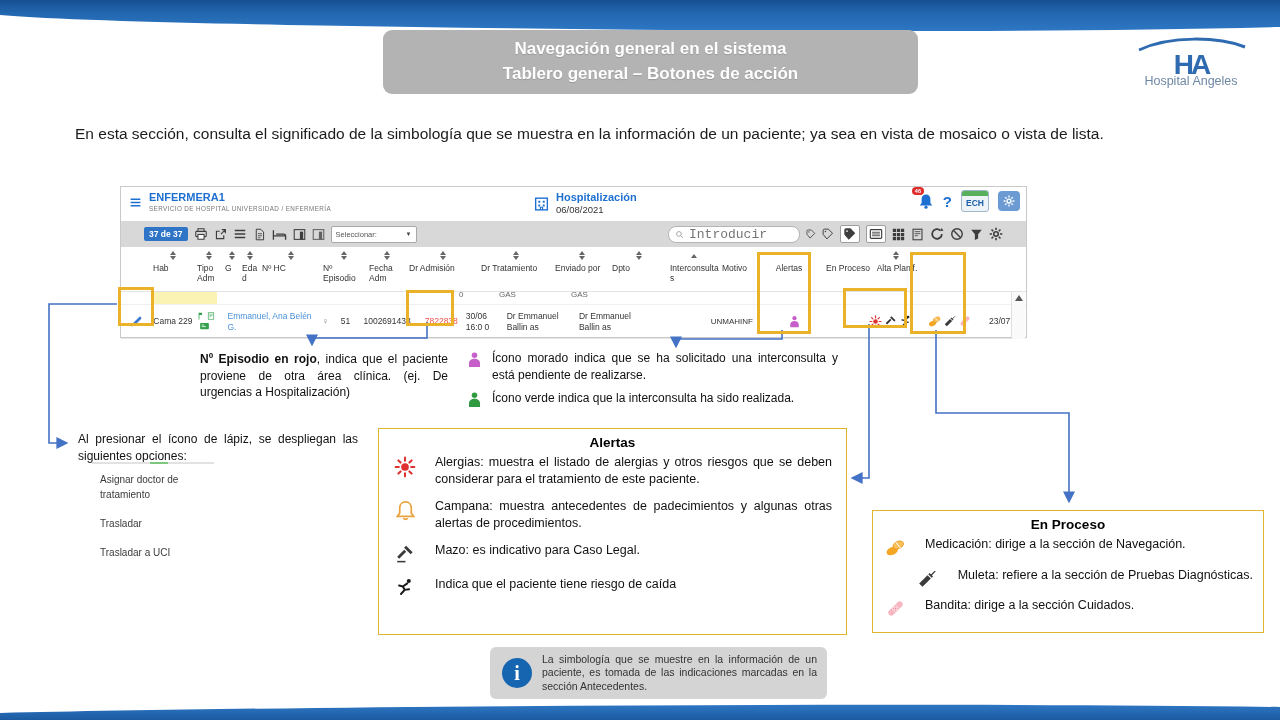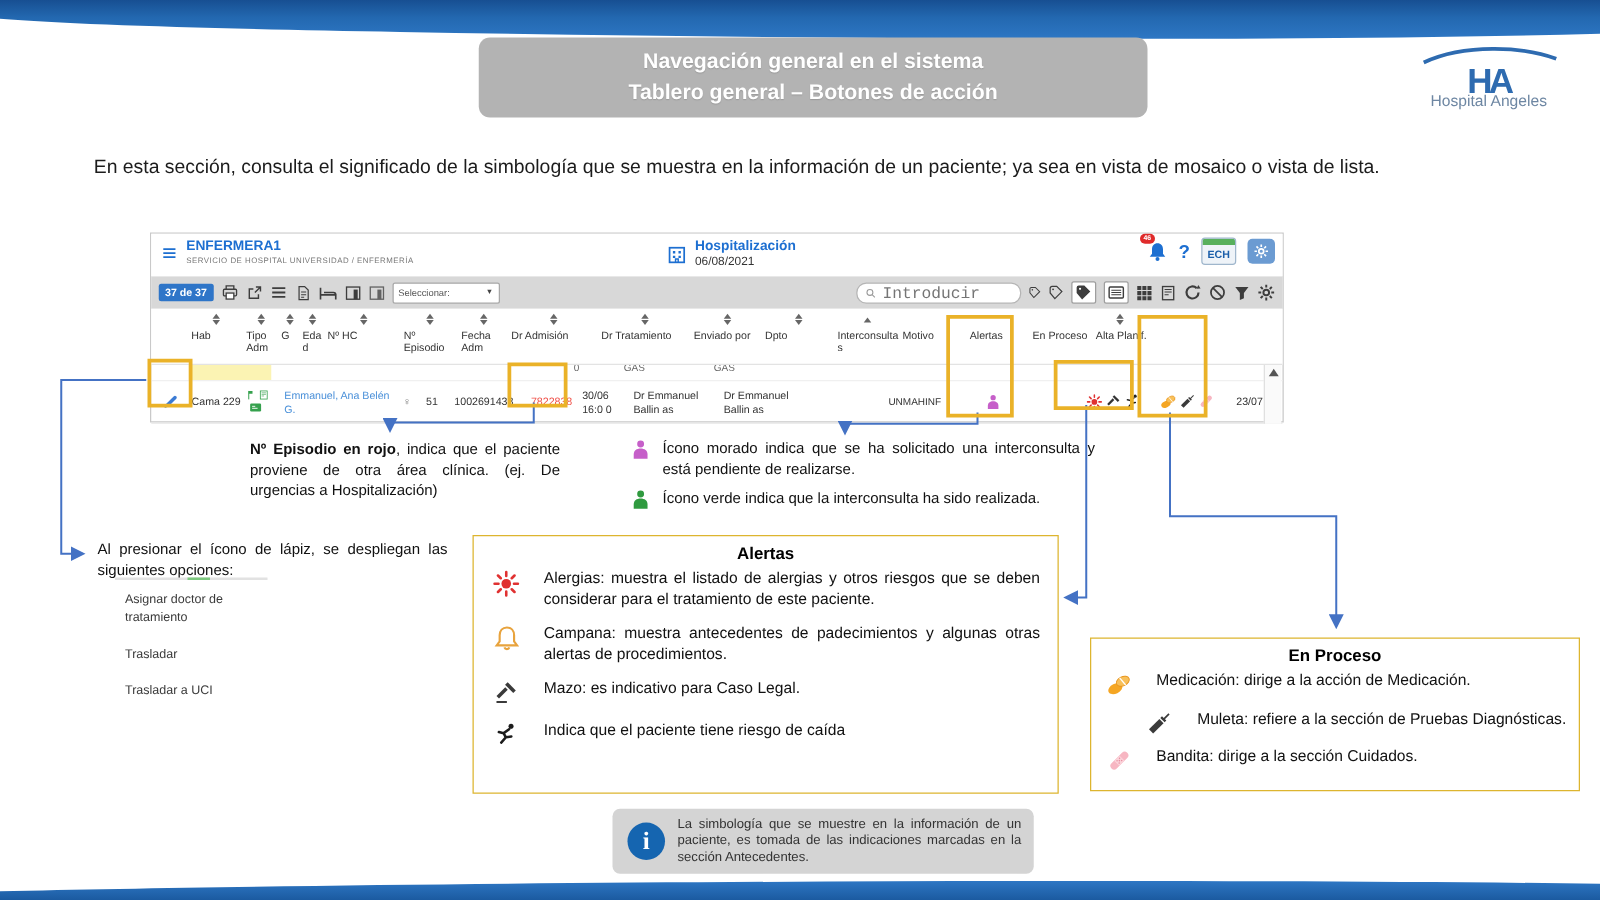--- a/index.html
+++ b/index.html
@@ -30,21 +30,21 @@
   .bellwrap{position:relative;}
   .badge{position:absolute;top:-6px;left:-6px;background:#e02b2b;color:#fff;font-size:5.5px;font-weight:bold;
          border-radius:6px;padding:1px 3px;}
   .qmark{color:#1d6fd1;font-weight:bold;font-size:15px;}
   .echtile{width:26px;height:20px;background:#eef3f8;border:1px solid #9fb6cc;border-radius:3px;overflow:hidden;
            display:flex;flex-direction:column;align-items:center;}
   .echtop{width:100%;height:5px;background:#58b05c;}
   .echtxt{color:#1b5faa;font-weight:bold;font-size:8.5px;line-height:14px;}
   .gear-tile{width:22px;height:20px;background:#6b9bd2;border-radius:4px;display:flex;align-items:center;justify-content:center;color:#fff;}
   
-  .tbar{height:26px;background:#d8d8d8;display:flex;align-items:center;gap:6px;padding:0 6px;color:#3d3d3d;}
+  .tbar{height:26px;background:#d8d8d8;display:flex;align-items:center;gap:6px;padding:0 23px;color:#3d3d3d;}
   .counter{background:#2e75c8;color:#fff;font-size:8.5px;font-weight:bold;border-radius:2px;padding:2px 5px;white-space:nowrap;}
   .selbox{width:76px;height:15px;background:#fff;border:1px solid #a8a8a8;border-radius:2px;font-size:7.5px;color:#555;
           display:flex;align-items:center;justify-content:space-between;padding:0 4px;}
   .caret{font-size:6px;color:#444;}
   .spacer{flex:1;}
   .searchpill{width:118px;height:15px;background:#fff;border:1px solid #b5b5b5;border-radius:8px;
               display:flex;align-items:center;gap:3px;padding:0 6px;color:#999;}
   .searchpill input{border:none;outline:none;width:86px;font-size:13px;color:#666;background:transparent;
                     font-family:Liberation Mono, monospace;}
   .chip{background:#fff;border:1px solid #9e9e9e;border-radius:2px;padding:1px 2px;display:flex;align-items:center;}
@@ -604,21 +604,21 @@
       <path d="M782 330 V339 H676 V346" marker-end="url(#arr)"></path>
       <path d="M869 324 V478 H853" marker-end="url(#arr)"></path>
       <path d="M936 330 V413 H1069 V501" marker-end="url(#arr)"></path>
     </g>
   </svg>
 
   <div class="note" style="left:200px;top:351px;width:248px;">
     <b>Nº Episodio en rojo</b><span>, indica que el paciente proviene de otra área clínica. (ej. De urgencias a Hospitalización)</span>
   </div>
 
-  <div class="note" style="left:504px;top:350px;width:372px;">
+  <div class="note" style="left:466px;top:350px;width:372px;">
     <div class="legendrow">
       <span class="ic" style="color:#c65fc9;">
           <svg width="17" height="17">
             <use href="#i-person"></use>
           </svg>
         </span>
       <span>Ícono morado indica que se ha solicitado una interconsulta y está pendiente de realizarse.</span>
     </div>
     <div class="legendrow">
       <span class="ic" style="color:#2f9a3f;">
@@ -677,21 +677,21 @@
   </div>
 
   <div class="ybox" style="left:872px;top:510px;width:390px;height:121px;">
     <div class="btitle">En Proceso</div>
     <div class="brow" style="margin-bottom:9px;padding:0 10px;">
       <span class="ic">
           <svg width="20" height="20">
             <use href="#i-pills"></use>
           </svg>
         </span>
-      <span class="tx">Medicación: dirige a la acción de Medicación.</span>
+      <span class="tx">Medicación: dirige a la sección de Navegación.</span>
     </div>
     <div class="brow" style="margin-bottom:9px;padding:0 10px;justify-content:flex-end;">
       <span class="ic">
           <svg width="19" height="19">
             <use href="#i-syringe"></use>
           </svg>
         </span>
       <span class="tx">Muleta: refiere a la sección de Pruebas Diagnósticas.</span>
     </div>
     <div class="brow" style="padding:0 10px;">

